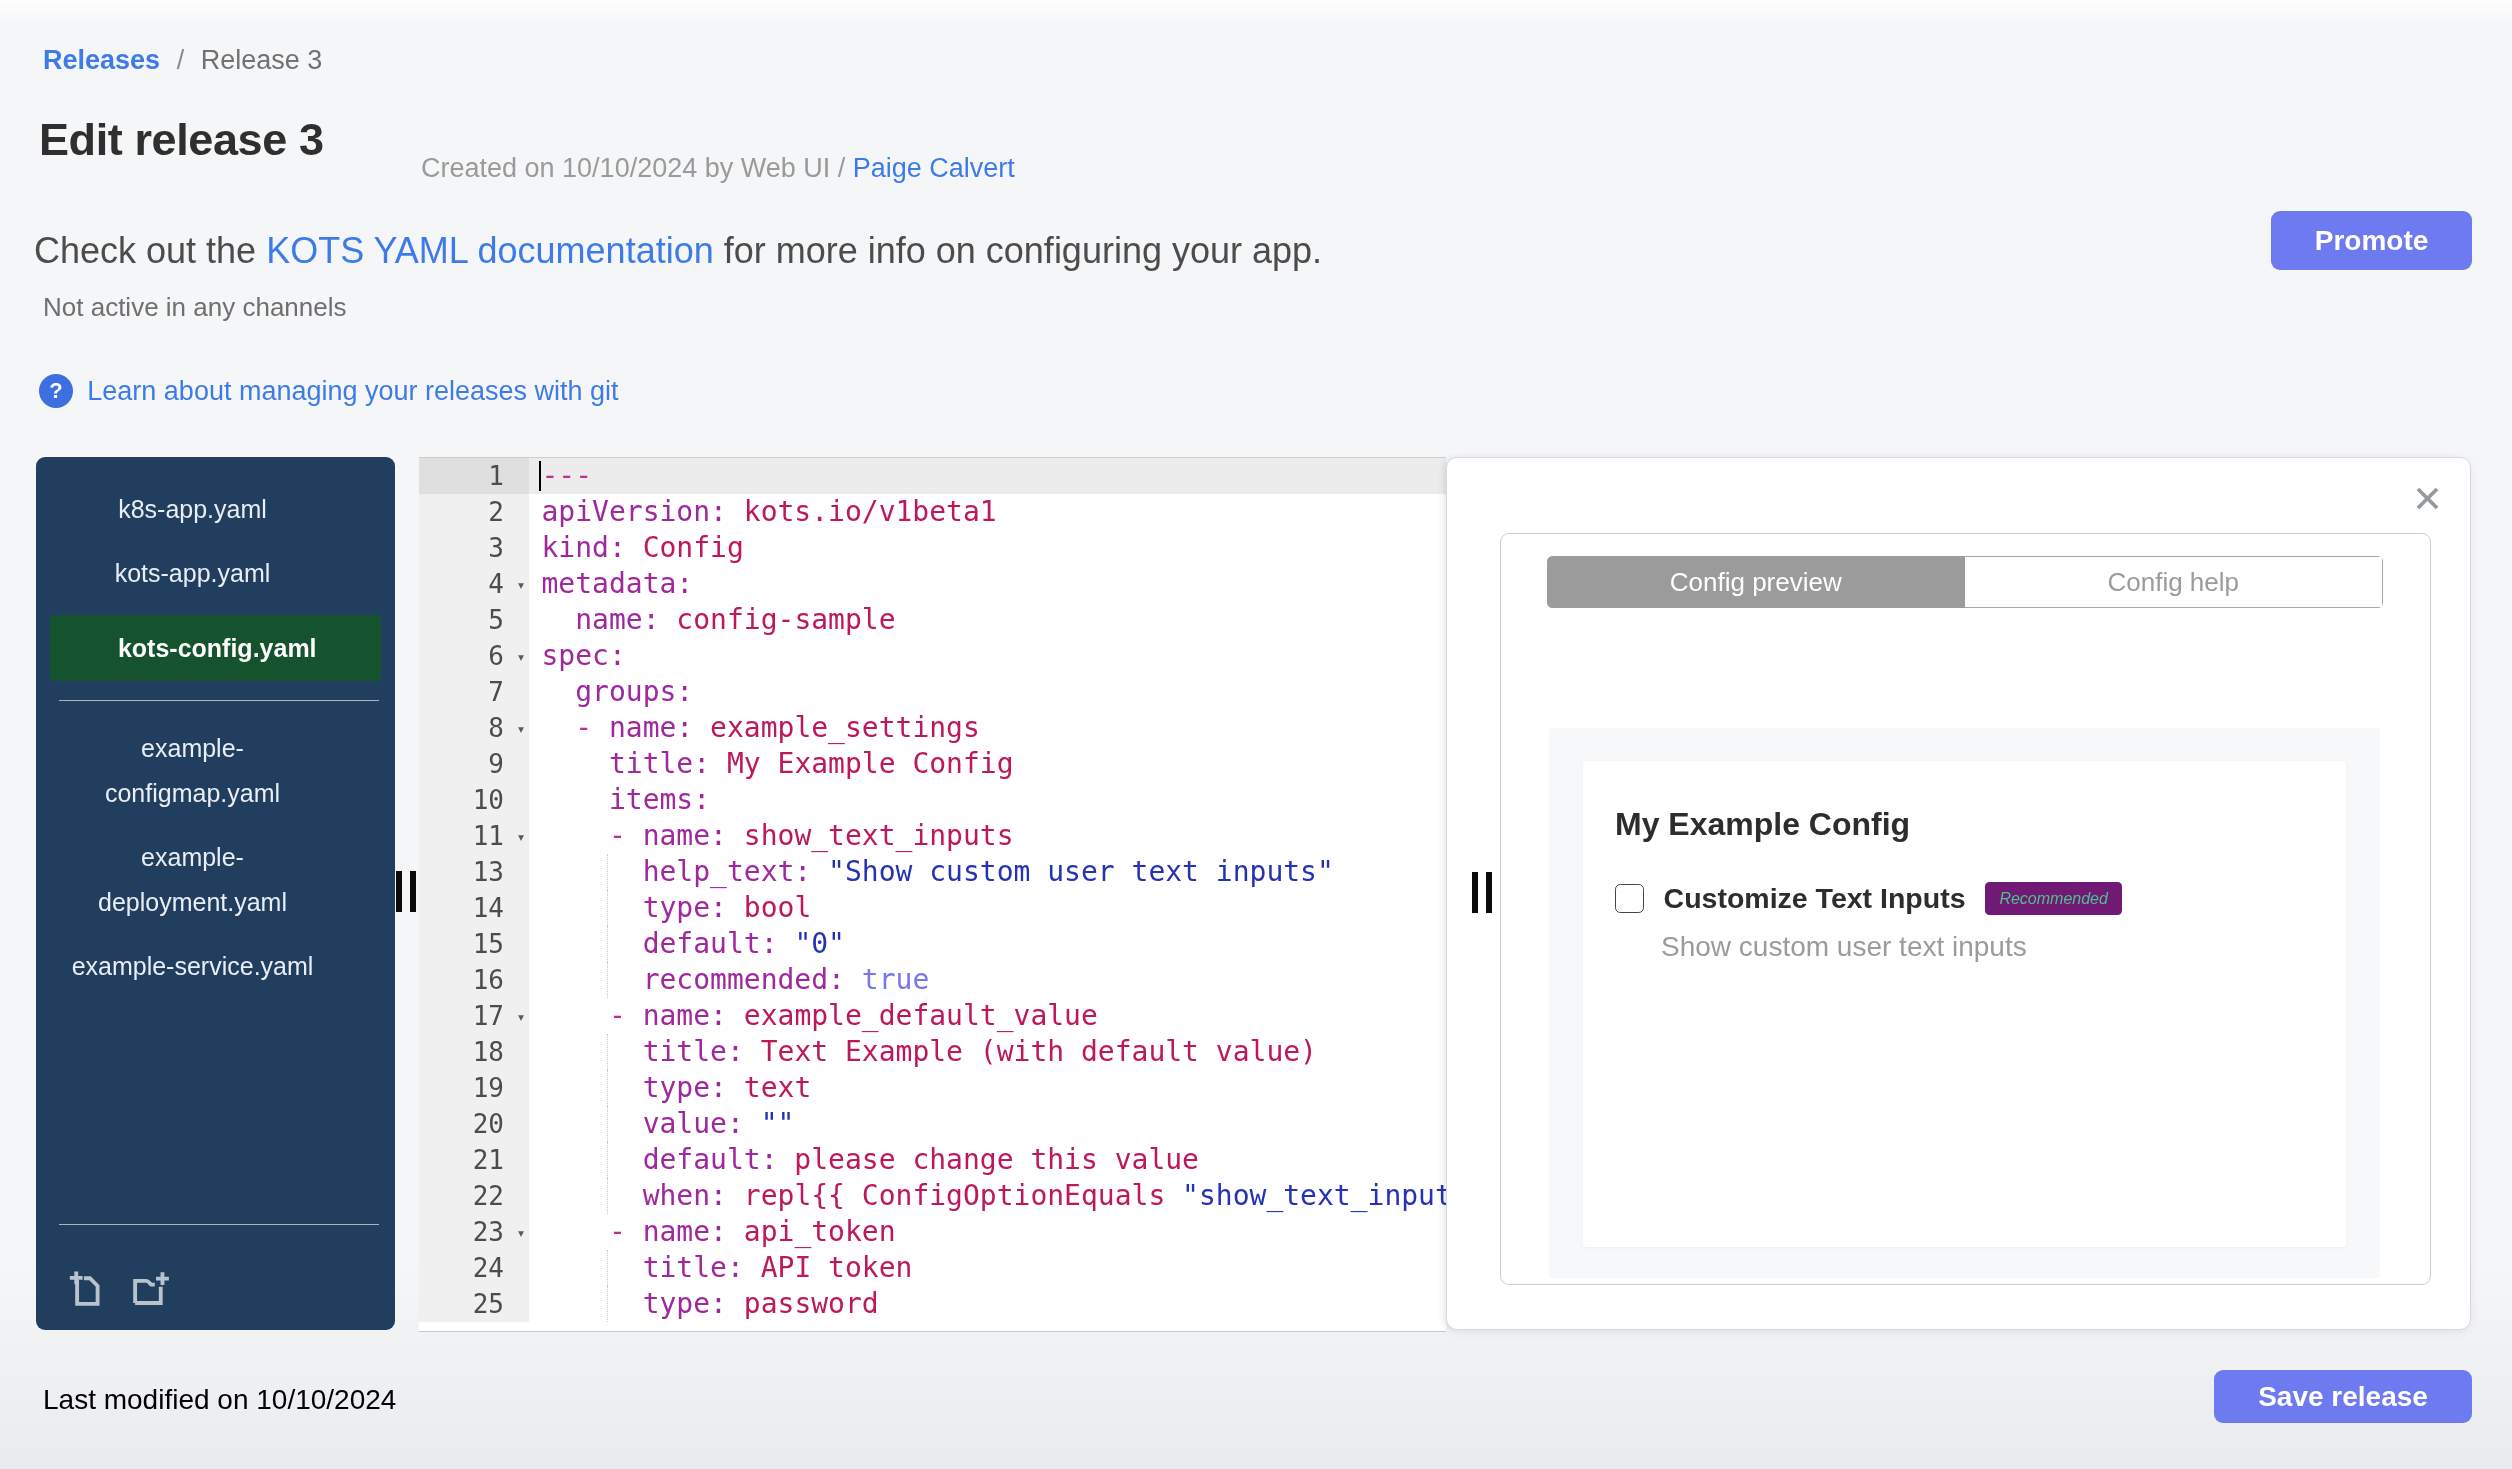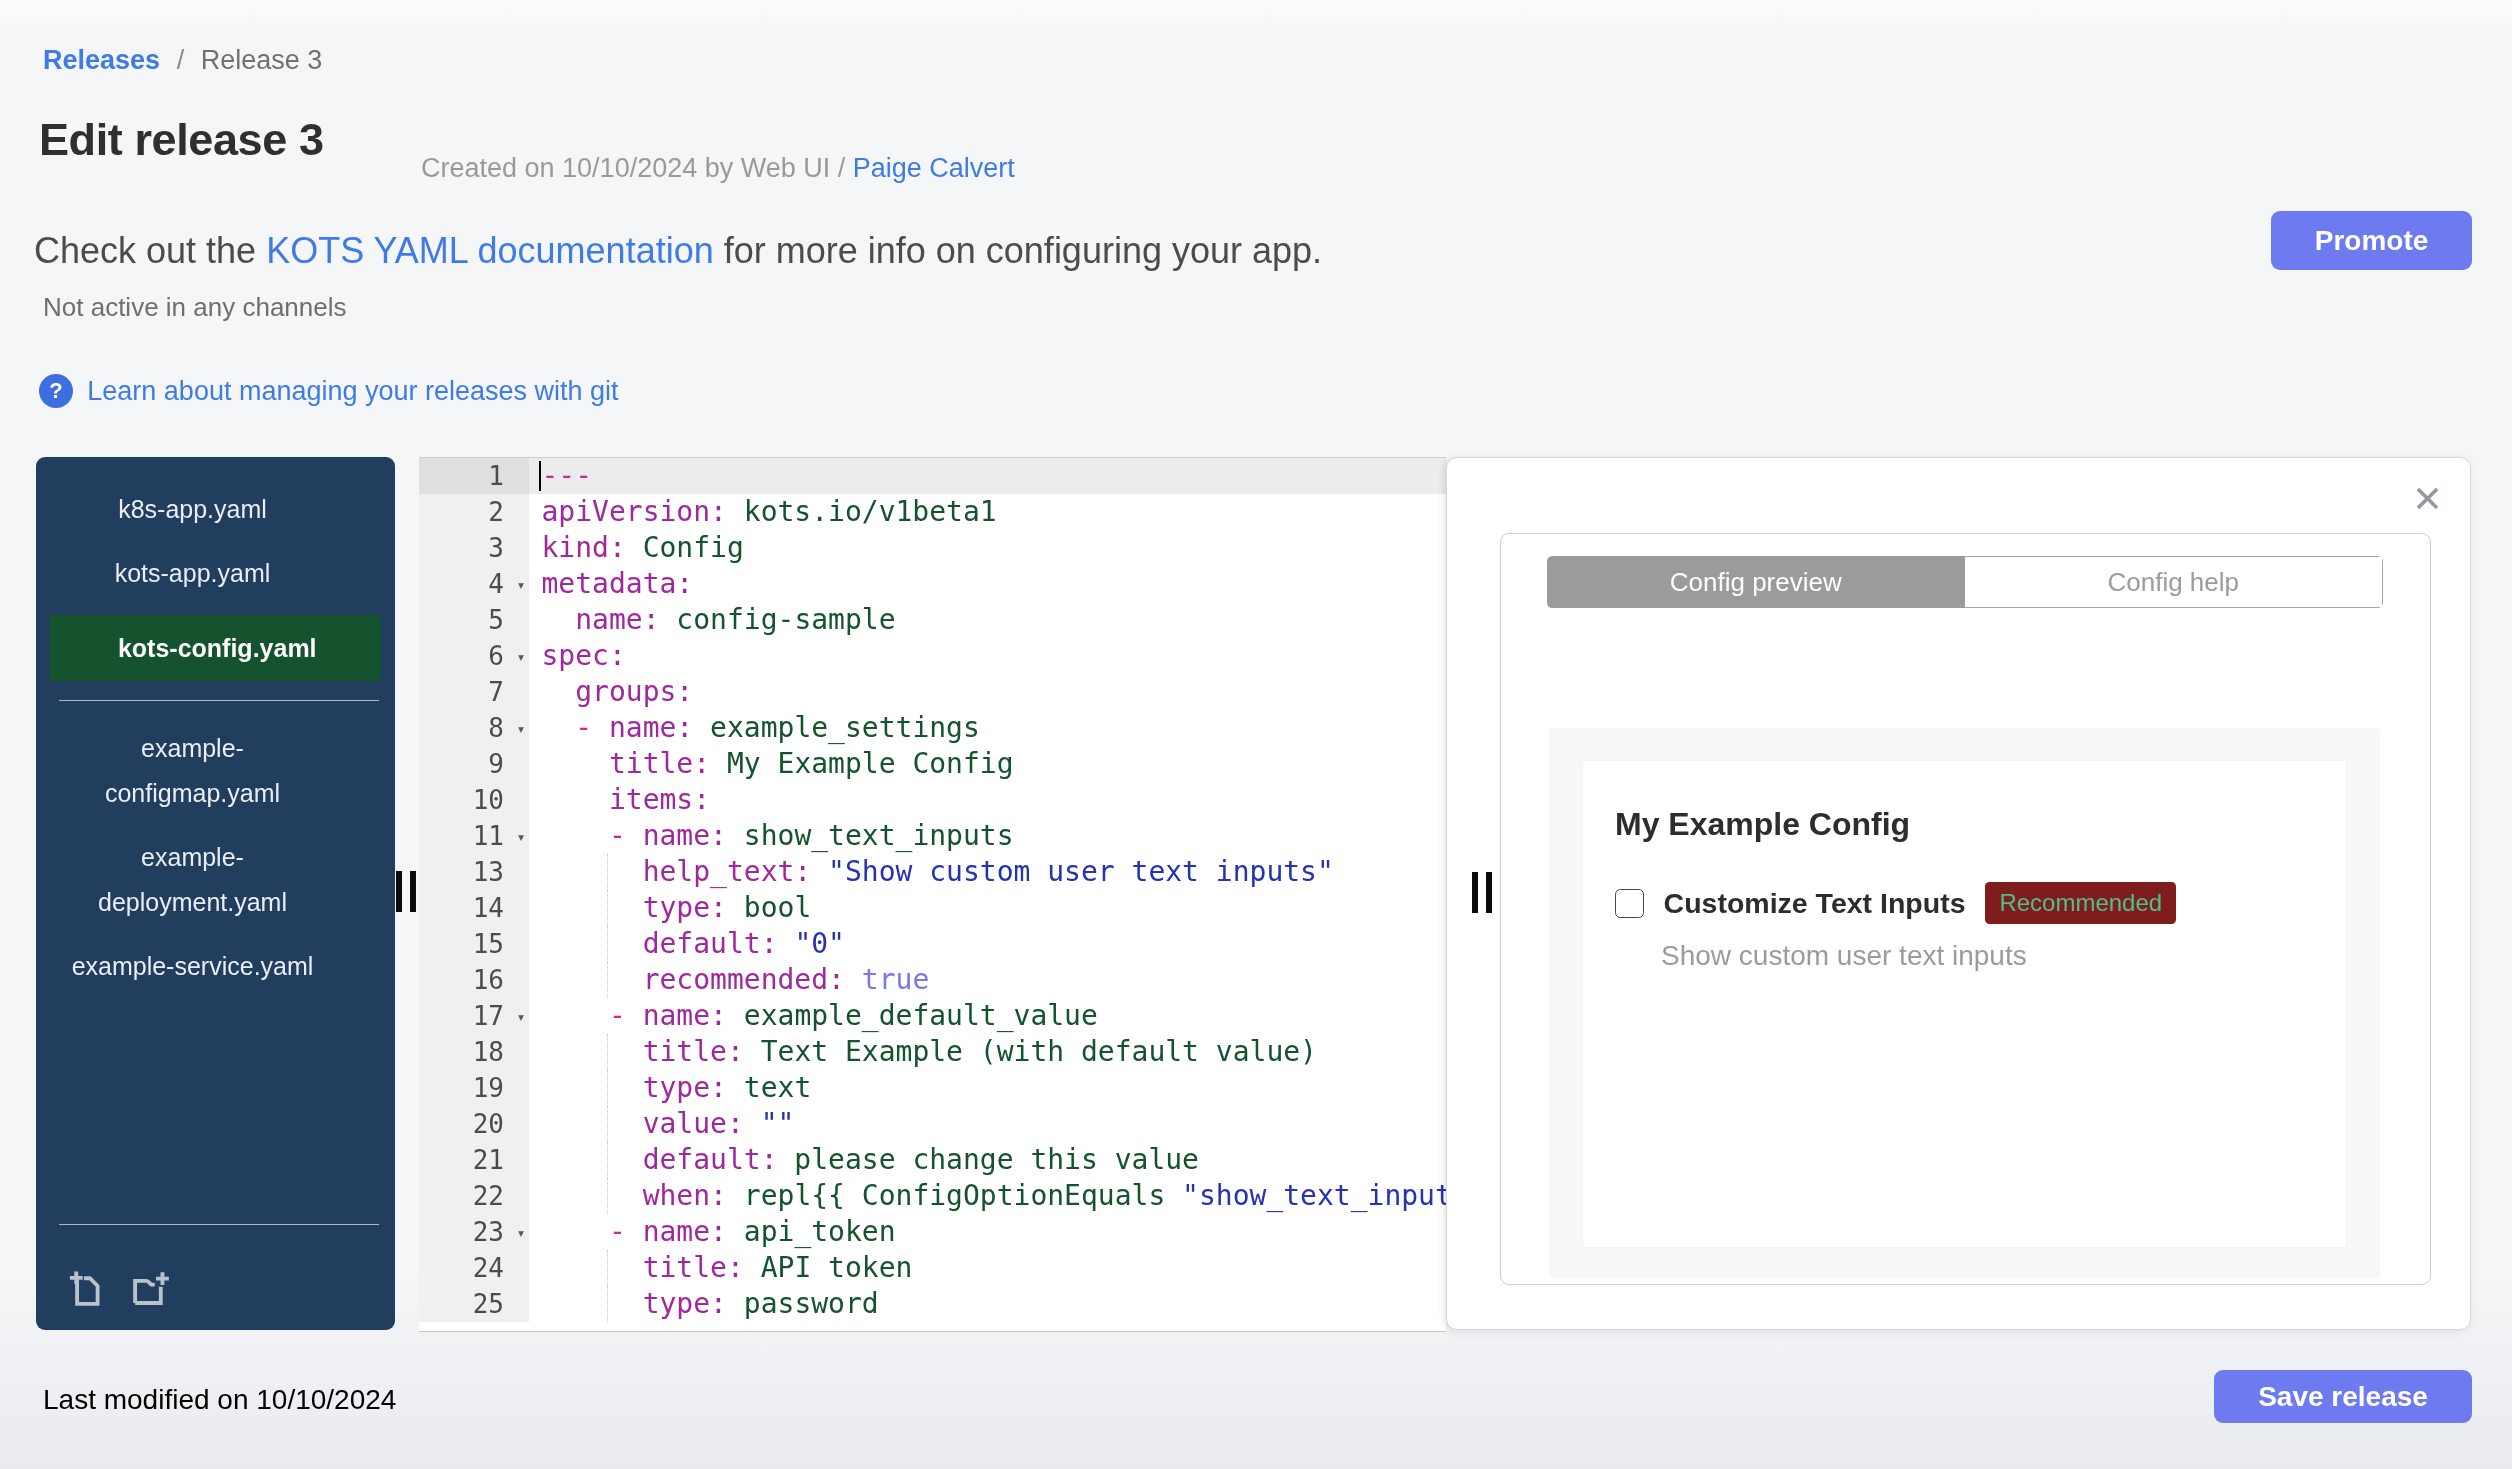--- a/index.html
+++ b/index.html
@@ -58,21 +58,21 @@
   .code-line.active{background:#ececec;}
   .gutter{flex:0 0 110px;background:#f0f0f0;color:#4c4c4c;text-align:right;
     padding-right:25px;box-sizing:border-box;font-size:26px;position:relative;}
   .code-line.active .gutter{background:#dfdfdf;}
   .fold{position:absolute;right:3.6px;top:0.9px;font-size:15px;color:#5a5a5a;cursor:pointer;}
   .code{position:relative;padding-left:12.5px;flex:1;}
   .caret{position:absolute;left:9.8px;top:2.7px;width:2.7px;height:30px;background:#000;}
   .guide{position:absolute;left:78px;top:0;bottom:0;border-left:0.9px dotted #c9c9c9;}
   .tk-key{color:#a0289d;}
   .tk-dash{color:#c22f91;}
-  .tk-val{color:#14532d;}
+  .tk-val{color:#be185d;}
   .tk-str{color:#2532b4;}
   .tk-bool{color:#7678e8;}
 
   
   .panel{left:1446px;top:457px;width:1025px;height:873px;background:#fff;
     border:0.9px solid #d4d8dd;border-radius:10.7px;box-sizing:border-box;
     box-shadow:-4.5px 0 7.1px -2.7px rgba(0,0,0,.08), 0 2.7px 10.7px rgba(0,0,0,.05);}
   .close-x{position:absolute;top:23px;right:27px;font-size:37px;color:#93999f;
     line-height:37px;cursor:pointer;font-weight:400;}
   .inner-card{position:absolute;left:53px;top:75px;width:931px;height:752px;
@@ -82,21 +82,21 @@
   .tab{flex:1;display:flex;align-items:center;justify-content:center;font-size:26px;cursor:pointer;box-sizing:border-box;}
   .tab.active{background:#9b9b9b;color:#ffffff;}
   .tab.inactive{background:#ffffff;color:#9b9b9b;border:0.9px solid #a7a7a7;border-left:none;}
   .preview-body{position:absolute;left:48px;top:194px;width:831px;height:550px;background:#f7f8fa;border-radius:3.6px;}
   .config-card{position:absolute;left:34px;right:34px;top:33px;height:486px;background:#fff;
     border-radius:2.7px;box-shadow:0 0.9px 2.7px rgba(0,0,0,.04);padding:45px 0 0 32px;box-sizing:border-box;}
   .group-title{font-size:32px;font-weight:700;color:#2d2d2d;}
   .item-row{display:flex;align-items:center;margin-top:39px;gap:19.6px;}
   .checkbox{width:27px;height:27px;border:1.8px solid #454545;border-radius:5.3px;background:#fff;cursor:pointer;flex:0 0 auto;}
   .item-label{font-size:28.5px;font-weight:700;color:#2d2d2d;}
-  .badge{font-size:24px;color:#4ec08d;background:#7f1d1d;padding:7.1px 14.3px;border-radius:4.5px;}
+  .badge{font-size:16px;color:#4ec08d;background:#701a75;padding:7.1px 14.3px;border-radius:4.5px;font-style:italic;}
   .item-help{margin-top:16px;margin-left:46px;font-size:28px;color:#9b9b9b;}
 
   
   .last-modified{left:43px;top:1384px;font-size:28px;color:#000000;}
 </style>
 </head>
 <body>
 
 <nav class="abs breadcrumb">
   <a>Releases</a>

